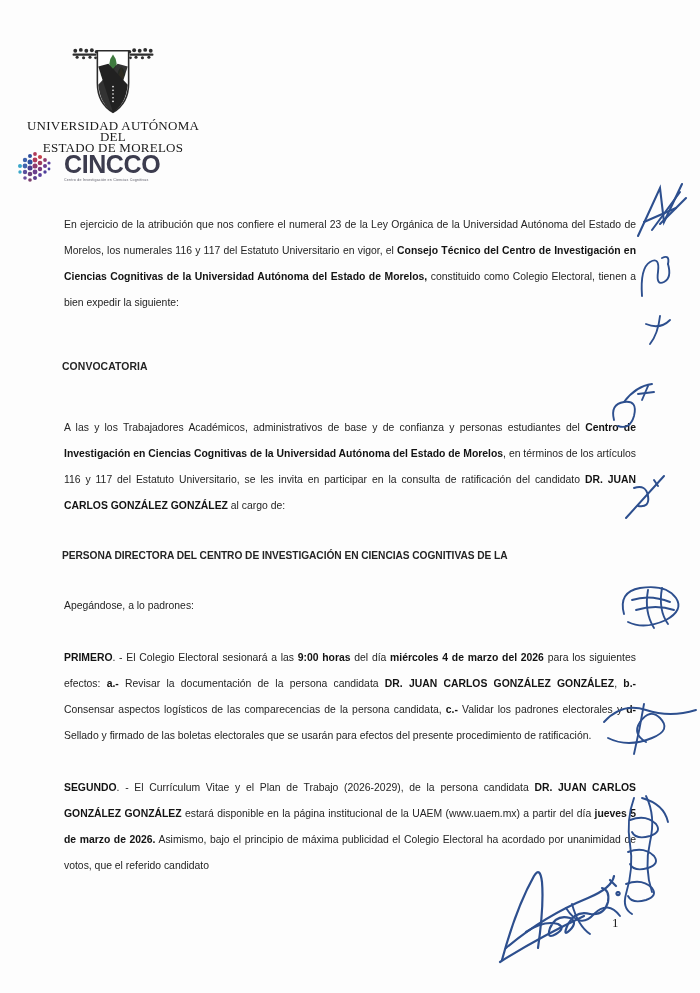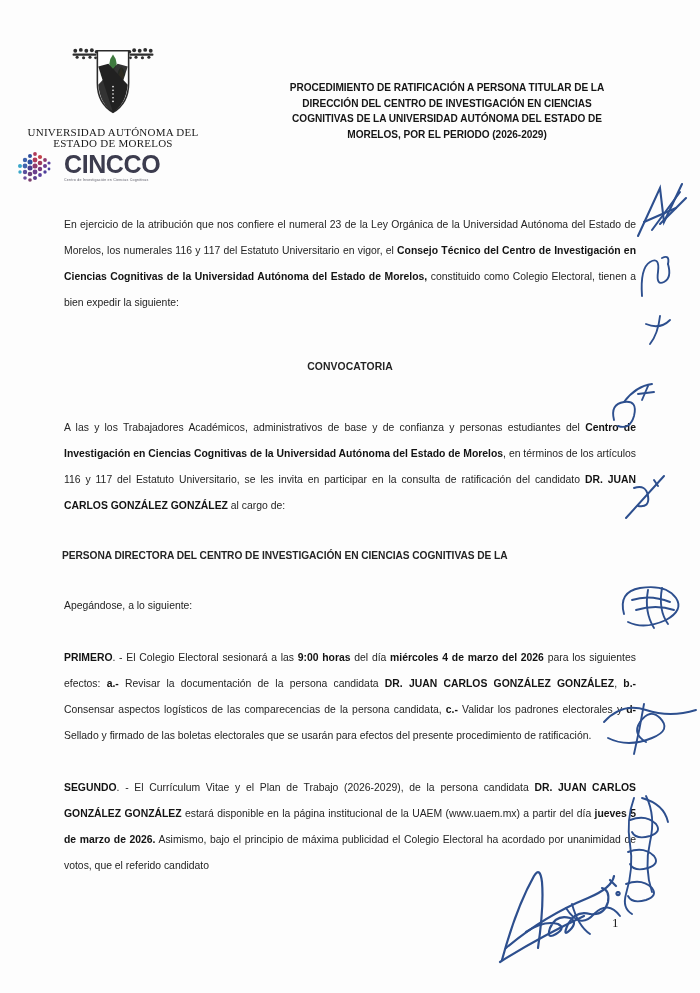--- a/index.html
+++ b/index.html
@@ -42,23 +42,23 @@
   }
 
   .crest {
     width: 92px;
     height: 74px;
     margin: 2px auto 0;
     position: relative;
   }
 
   .uaem-name {
-    margin-top: 7px;
+    margin-top: 0;
     font-family: "Liberation Serif", serif;
-    font-size: 11px;
+    font-size: 13px;
     letter-spacing: 0.25px;
     line-height: 11px;
     color: #1a1a1a;
     font-variant: small-caps;
     text-transform: uppercase;
   }
   .uaem-name span { display: block; }
 
   
   .cincco {
@@ -126,21 +126,21 @@
     margin: 2px;
   }
   b { font-weight: bold; color: #131313; }
   .sp-20 { height: 20px; }
   .sp-22 { height: 22px; }
   .sp-26 { height: 26px; }
 
   .center-head {
     font-weight: bold;
     font-size: 10.4px;
-    text-align: center;
+    text-align: left;
     letter-spacing: 0.1px;
   }
 
   .center-title {
     font-weight: bold;
     font-size: 10.2px;
     text-align: left;
     line-height: 30px;
     letter-spacing: -0.05px;
   }
@@ -262,26 +262,20 @@
             <circle cx="33" cy="20" r="1.4" fill="#4a3f9c"></circle>
           </g>
         </svg>
       </div>
       <div class="cincco-type">
         <div class="cincco-word">CINCCO</div>
         <div class="cincco-sub">Centro de Investigación en Ciencias Cognitivas</div>
       </div>
     </div>
 
-    <div class="doc-title">
-      <span>PROCEDIMIENTO DE RATIFICACIÓN A PERSONA TITULAR DE LA</span>
-      <span>DIRECCIÓN DEL CENTRO DE INVESTIGACIÓN EN CIENCIAS</span>
-      <span>COGNITIVAS DE LA UNIVERSIDAD AUTÓNOMA DEL ESTADO DE</span>
-      <span>MORELOS, POR EL PERIODO (2026-2029)</span>
-    </div>
   </div>
 
   <div class="body-text">
 
     <p class="j"><span>En ejercicio de la atribución que nos confiere el numeral 23 de la Ley Orgánica de la Universidad Autónoma del Estado de Morelos, los numerales 116 y 117 del Estatuto Universitario en vigor, el </span><b>Consejo Técnico del Centro de Investigación en Ciencias Cognitivas de la Universidad Autónoma del Estado de Morelos,</b><span> constituido como Colegio Electoral, tienen a bien expedir la siguiente:</span></p>
 
     <div class="sp-26"></div>
 
     <p class="center-head">CONVOCATORIA</p>
 
@@ -290,21 +284,21 @@
     <p class="j"><span>A las y los Trabajadores Académicos, administrativos de base y de confianza y personas estudiantes del </span><b>Centro de Investigación en Ciencias Cognitivas de la Universidad Autónoma del Estado de Morelos</b><span>, en términos de los artículos 116 y 117 del Estatuto Universitario, se les invita en participar en la consulta de ratificación del candidato </span><b>DR. JUAN CARLOS GONZÁLEZ GONZÁLEZ</b><span> al cargo de:</span></p>
 
     <div class="sp-20"></div>
 
     <div class="center-title">
       <span>PERSONA DIRECTORA DEL CENTRO DE INVESTIGACIÓN EN CIENCIAS COGNITIVAS DE LA</span>
     </div>
 
     <div class="sp-20"></div>
 
-    <p class="j">Apegándose, a lo siguiente:</p>
+    <p class="j">Apegándose, a lo padrones:</p>
 
     <div class="sp-22"></div>
 
     <p class="j"><b>PRIMERO</b><span>. - El Colegio Electoral sesionará a las </span><b>9:00 horas</b><span> del día </span><b>miércoles 4 de marzo del 2026</b><span> para los siguientes efectos: </span><b>a.-</b><span> Revisar la documentación de la persona candidata </span><b>DR. JUAN CARLOS GONZÁLEZ GONZÁLEZ</b><span>, </span><b>b.-</b><span> Consensar aspectos logísticos de las comparecencias de la persona candidata, </span><b>c.-</b><span> Validar los padrones electorales y </span><b>d-</b><span> Sellado y firmado de las boletas electorales que se usarán para efectos del presente procedimiento de ratificación.</span></p>
 
     <div class="sp-22"></div>
 
     <p class="j"><b>SEGUNDO</b><span>. - El Currículum Vitae y el Plan de Trabajo (2026-2029), de la persona candidata </span><b>DR. JUAN CARLOS GONZÁLEZ GONZÁLEZ</b><span> estará disponible en la página institucional de la UAEM (www.uaem.mx) a partir del día </span><b>jueves 5 de marzo de 2026.</b><span> Asimismo, bajo el principio de máxima publicidad el Colegio Electoral ha acordado por unanimidad de votos, que el referido candidato</span></p>
   </div>
 

